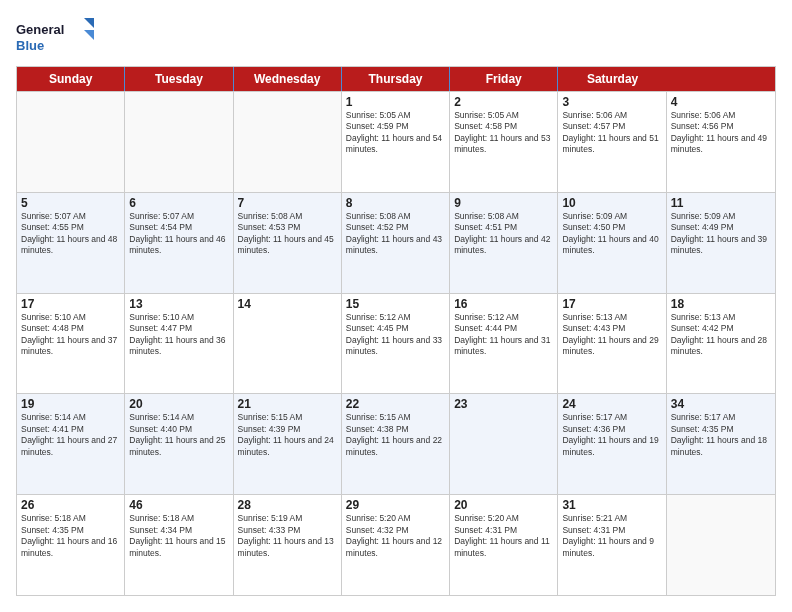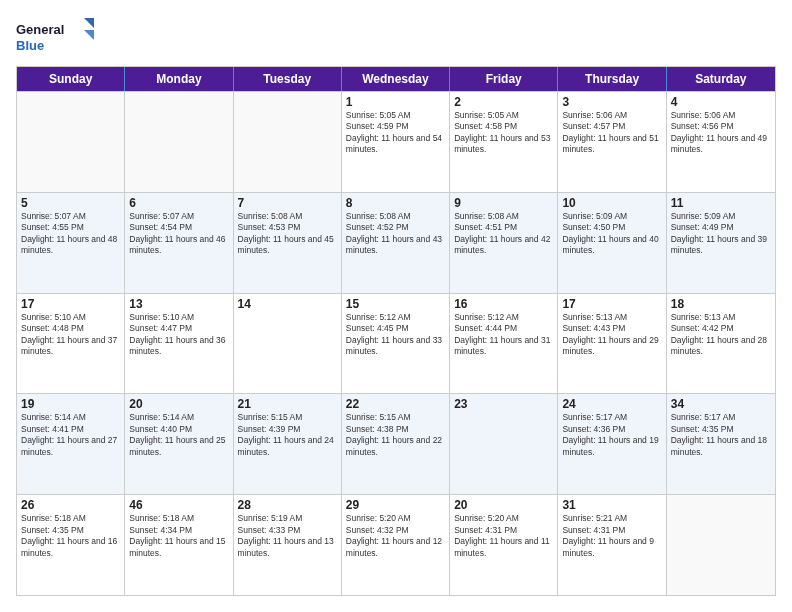--- a/index.html
+++ b/index.html
@@ -41,21 +41,21 @@
     }
     .calendar {
       flex: 1;
       display: flex;
       flex-direction: column;
       border: 1px solid #ccc;
     }
     .cal-header {
       display: grid;
       grid-template-columns: repeat(7, 1fr);
-      background: #4c1d95;
+      background: #b91c1c;
     }
     .cal-header-cell {
       color: #fff;
       font-size: 12px;
       font-weight: bold;
       text-align: center;
       padding: 5px 2px;
       border-right: 1px solid #4a8ad5;
     }
     .cal-header-cell:last-child { border-right: none; }
@@ -109,25 +109,24 @@
 </div>
     <div class="title-block">
       <div class="month-title"></div>
       <div class="location"></div>
     </div>
   </div>
 
   <div class="calendar">
     <div class="cal-header" id="cal-header">
         <div class="cal-header-cell">Sunday</div>
-        <div class="cal-header-cell">Monday</div>
         <div class="cal-header-cell">Tuesday</div>
         <div class="cal-header-cell">Wednesday</div>
+        <div class="cal-header-cell">Thursday</div>
         <div class="cal-header-cell">Friday</div>
-        <div class="cal-header-cell">Thursday</div>
         <div class="cal-header-cell">Saturday</div>
       </div>
     <div class="cal-body" id="cal-body">
         <div class="cal-row">
           <div class="cal-cell empty"></div>
           <div class="cal-cell empty"></div>
           <div class="cal-cell empty"></div>
           <div class="cal-cell">
             <span class="day-num">1</span>
             <div class="cell-detail">Sunrise: 5:05 AM<br>Sunset: 4:59 PM<br>Daylight: 11 hours and 54 minutes.</div>

